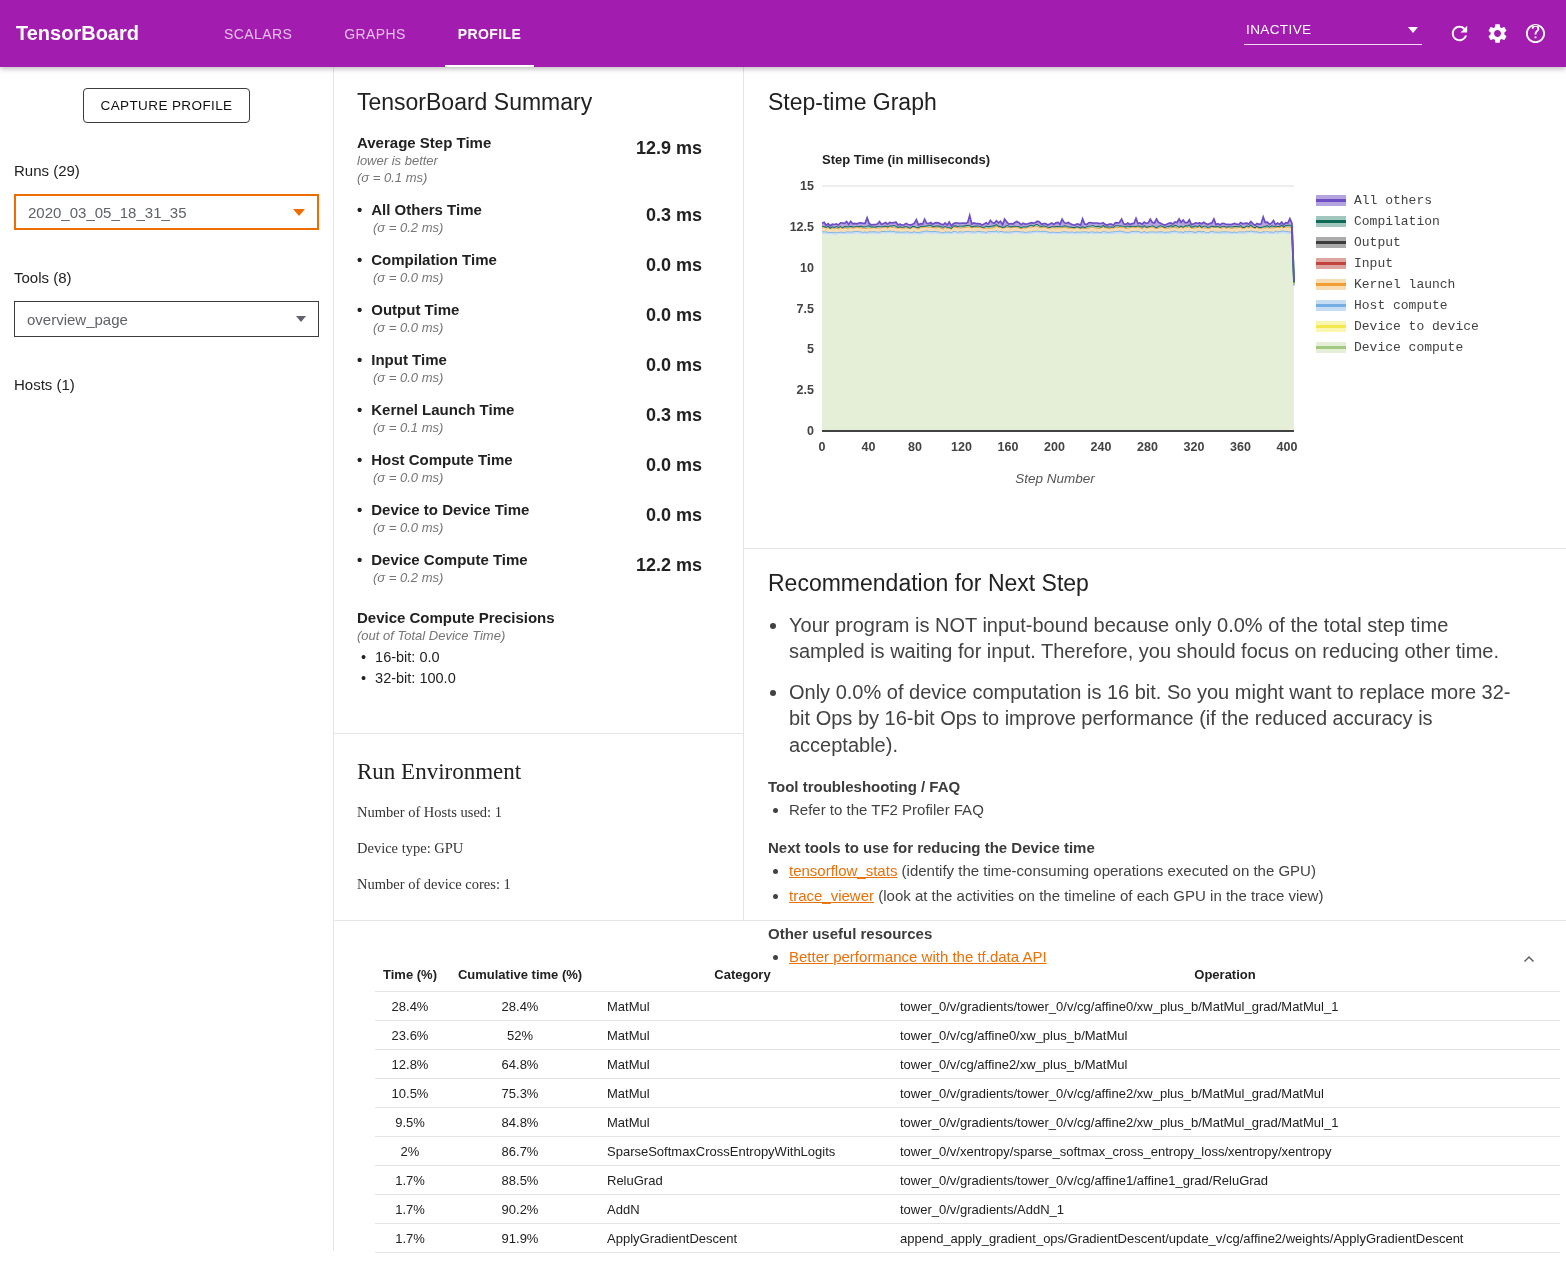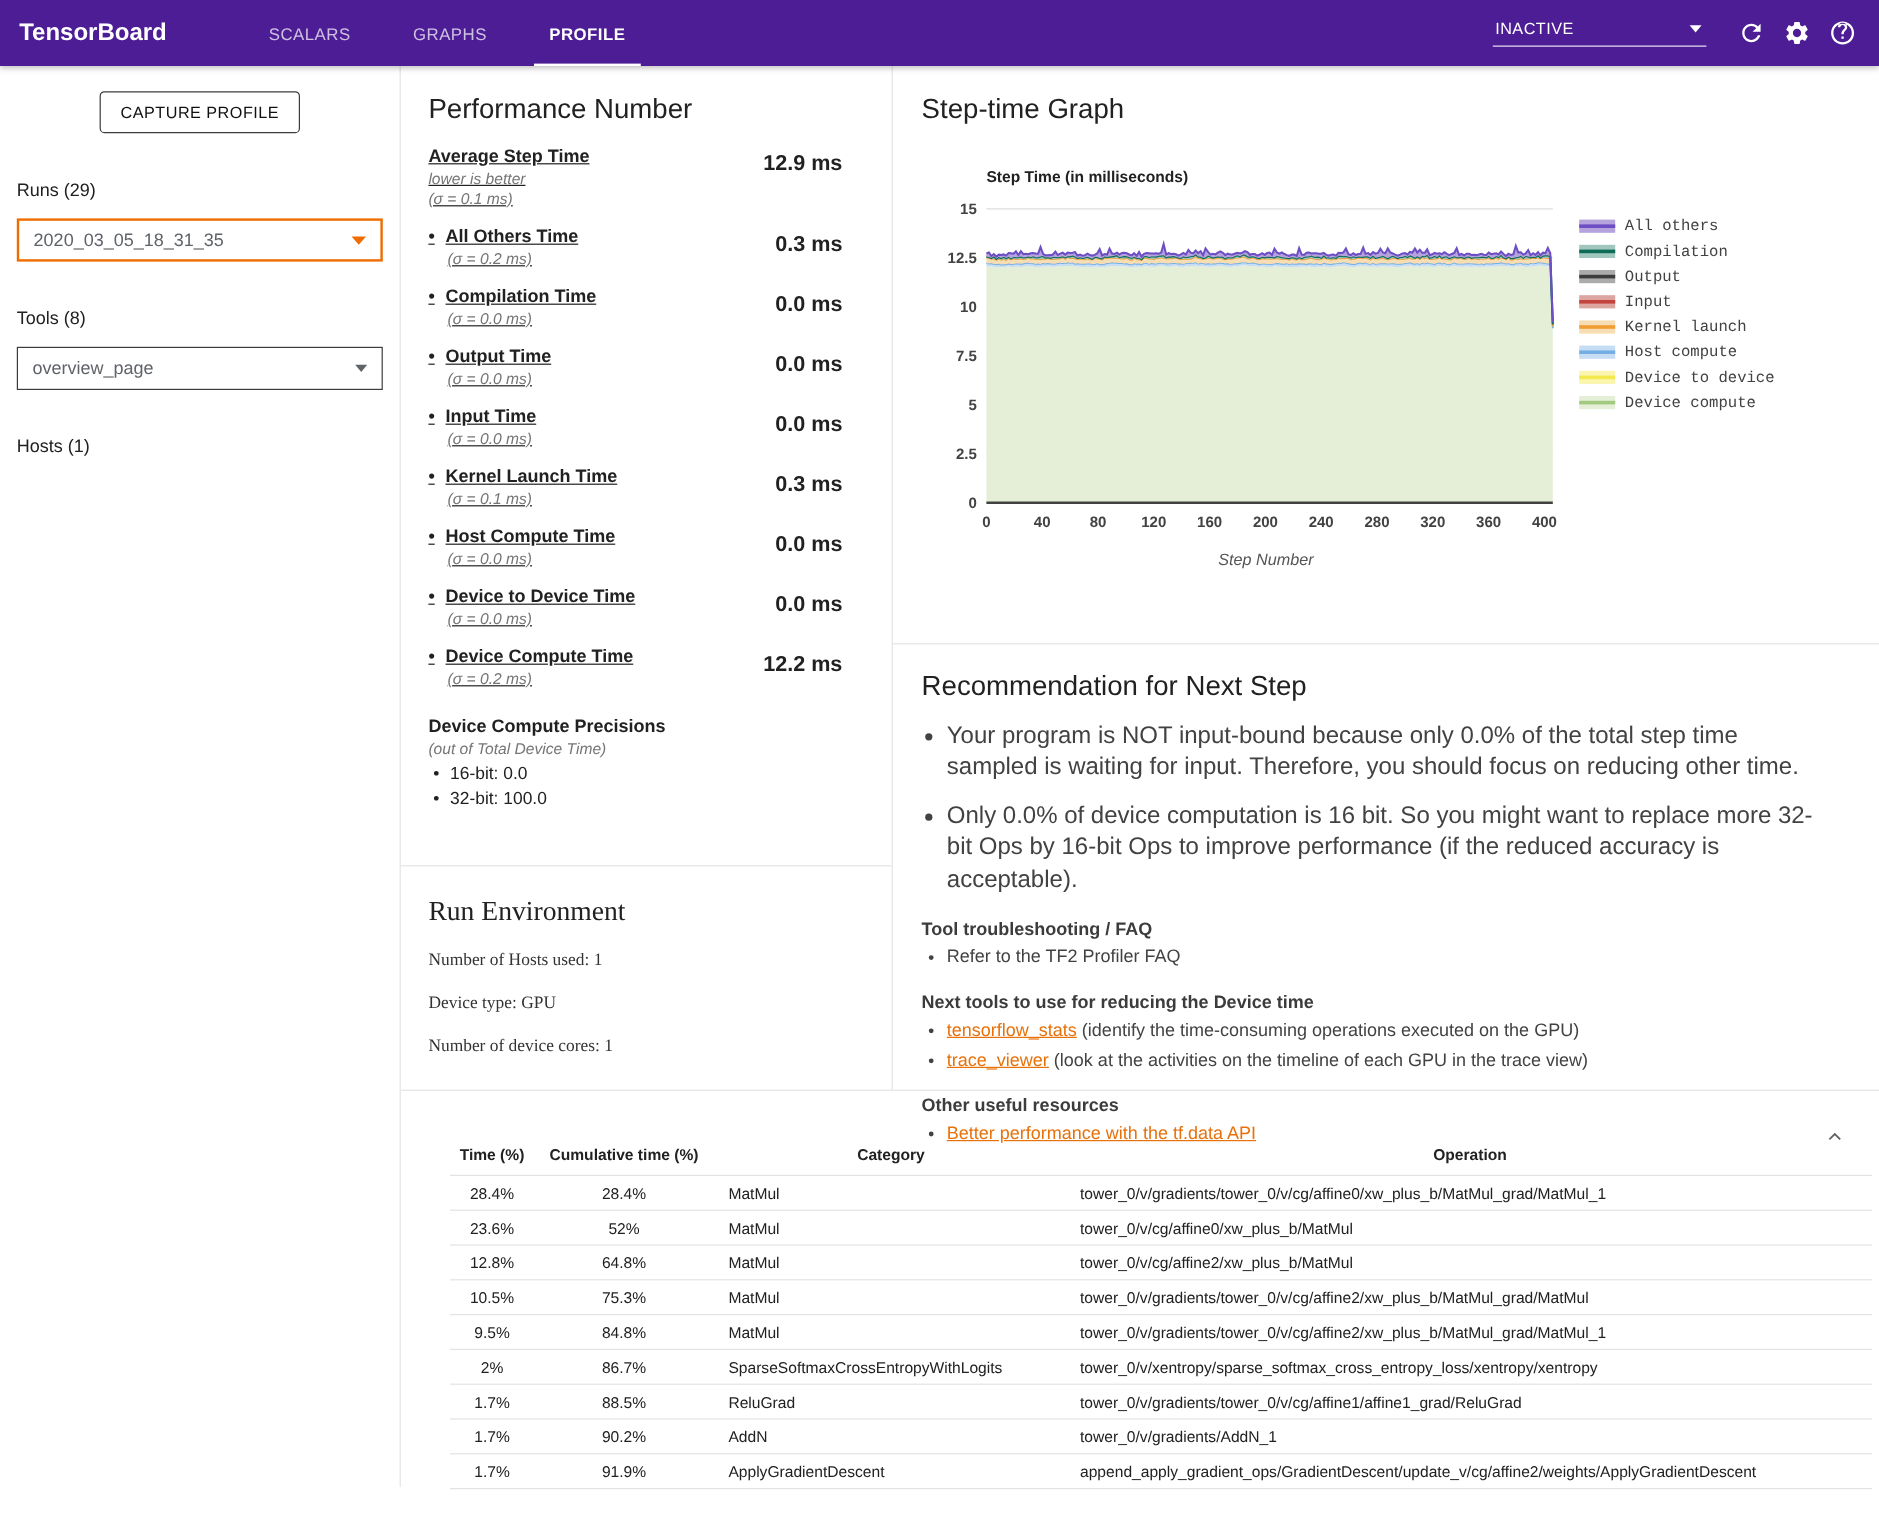--- a/index.html
+++ b/index.html
@@ -1,20 +1,20 @@
 <!DOCTYPE html>
 <html><head>
 <meta charset="utf-8">
 <style>
   * { box-sizing: border-box; margin: 0; padding: 0; }
   html,body { width:1566px; height:1275px; overflow:hidden; background:#fff;
     font-family:"Liberation Sans", sans-serif; color:#212121; }
 
   
-  .hdr { height:55px; background:#4c1d95; display:flex; align-items:center;
+  .hdr { height:67px; background:#a21caf; display:flex; align-items:center;
     box-shadow:0 2px 5px rgba(0,0,0,.26); position:relative; z-index:10; }
   .hdr-title { color:#fff; font-size:20px; font-weight:bold; margin-left:16px; width:168px; }
   .hdr-tabs { display:flex; height:100%; margin-left:14px; }
   .hdr-tab { display:flex; align-items:center; padding:0 26px; color:rgba(255,255,255,.72);
     font-size:14px; letter-spacing:.4px; position:relative; cursor:pointer; }
   .hdr-tab.active { color:#fff; font-weight:bold; }
   .hdr-tab.active::after { content:""; position:absolute; left:13px; right:13px; bottom:0;
     height:2px; background:#fff; }
   .hdr-right { margin-left:auto; display:flex; align-items:center; margin-right:12px;justify-content:flex-end; }
   .status-select { width:178px; border-bottom:1px solid rgba(255,255,255,.85); color:#fff;
@@ -47,21 +47,21 @@
     border-top:6px solid #5f6368; }
   .caret-orange { width:0;height:0;border-left:6px solid transparent;border-right:6px solid transparent;
     border-top:7px solid #ef6c00; }
 
   
   .section-title { font-size:23px; font-weight:400; color:#212121; }
 
   
   .perf { height:667px; border-bottom:1px solid #e4e4e4; padding:22px 0 0 23px; }
   .metric-row { display:flex; margin-top:16px; }
-  .m-left { flex:1;text-decoration:underline; }
+  .m-left { flex:1; }
   .m-label { font-weight:bold; font-size:15px; color:#212121; }
   .m-note, .m-sigma { font-style:italic; font-size:13px; color:#757575; margin-top:2px; }
   .bullet .m-label::before { content:"•"; margin-right:9px; font-size:15px; }
   .bullet .m-sigma { margin-left:16px; }
   .m-value { width:120px; text-align:right; padding-right:41px; font-weight:bold;
     font-size:18px; color:#212121; flex:none; padding-top:4px; }
   .precisions { margin-top:24px; }
   .precisions .p-items { margin-top:6px; }
   .p-item { font-size:14.5px; color:#212121; margin-top:5px; }
   .p-item::before { content:"•"; margin:0 9px 0 4px; }
@@ -161,21 +161,21 @@
     <div class="side-group">
       <div class="side-label">Hosts (1)</div>
     </div>
   </div>
 
   <div class="main">
     <div class="cols">
 
       <div class="left-col">
         <div class="perf">
-          <div class="section-title">Performance Number</div>
+          <div class="section-title">TensorBoard Summary</div>
 
           <div class="metric-row" style="margin-top:18px;">
             <div class="m-left">
               <div class="m-label">Average Step Time</div>
               <div class="m-note">lower is better</div>
               <div class="m-sigma" style="margin-left:0;">(σ = 0.1 ms)</div>
             </div>
             <div class="m-value">12.9 ms</div>
           </div>
 

